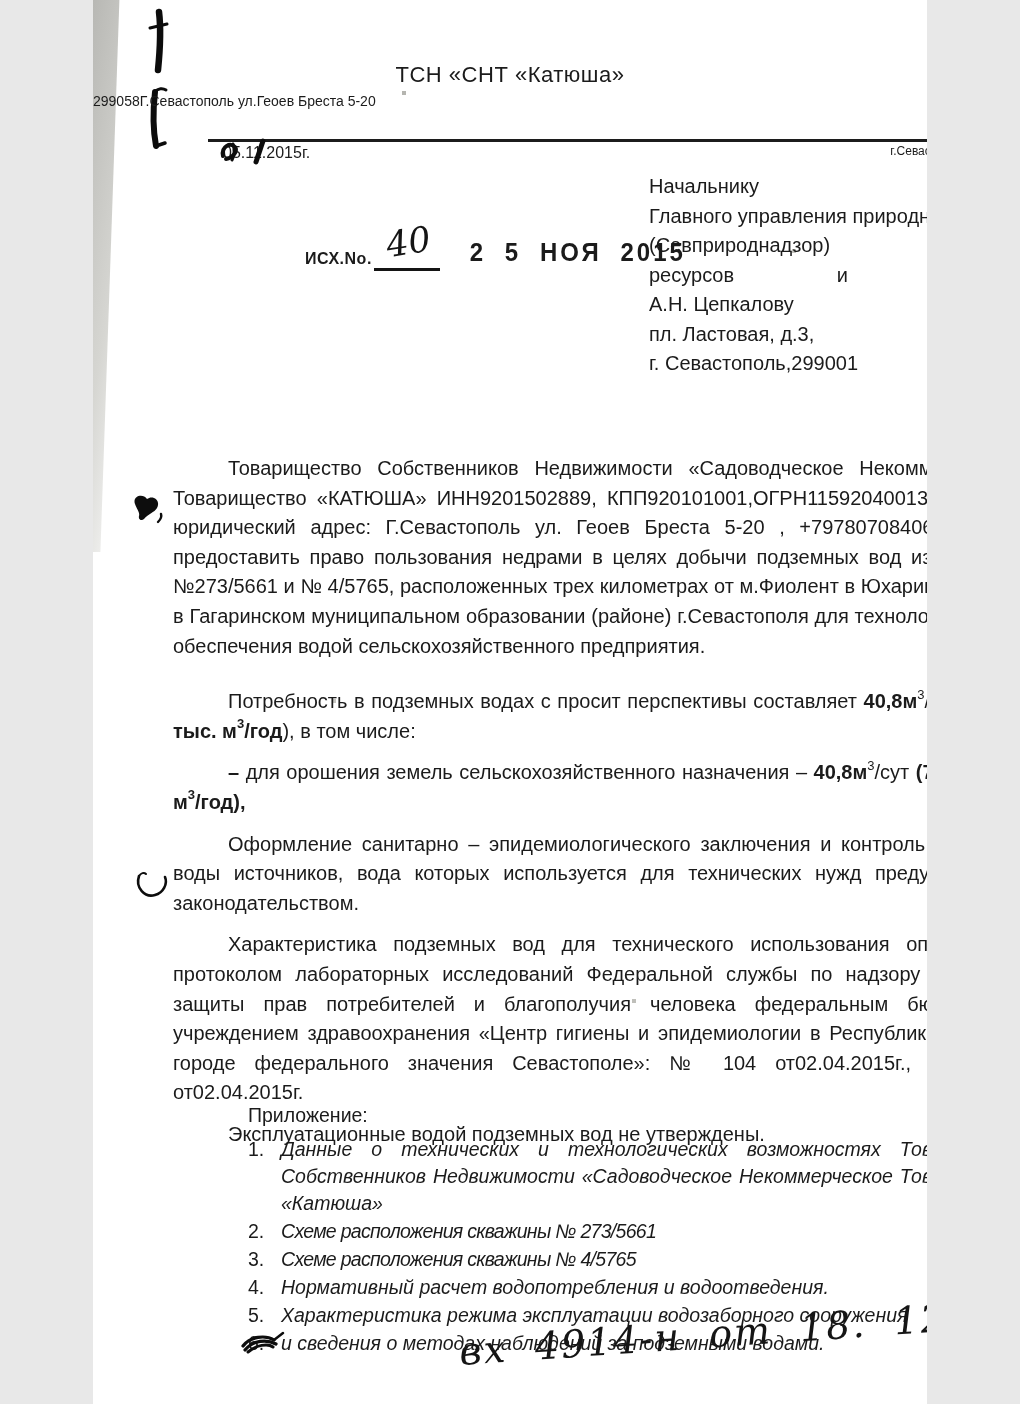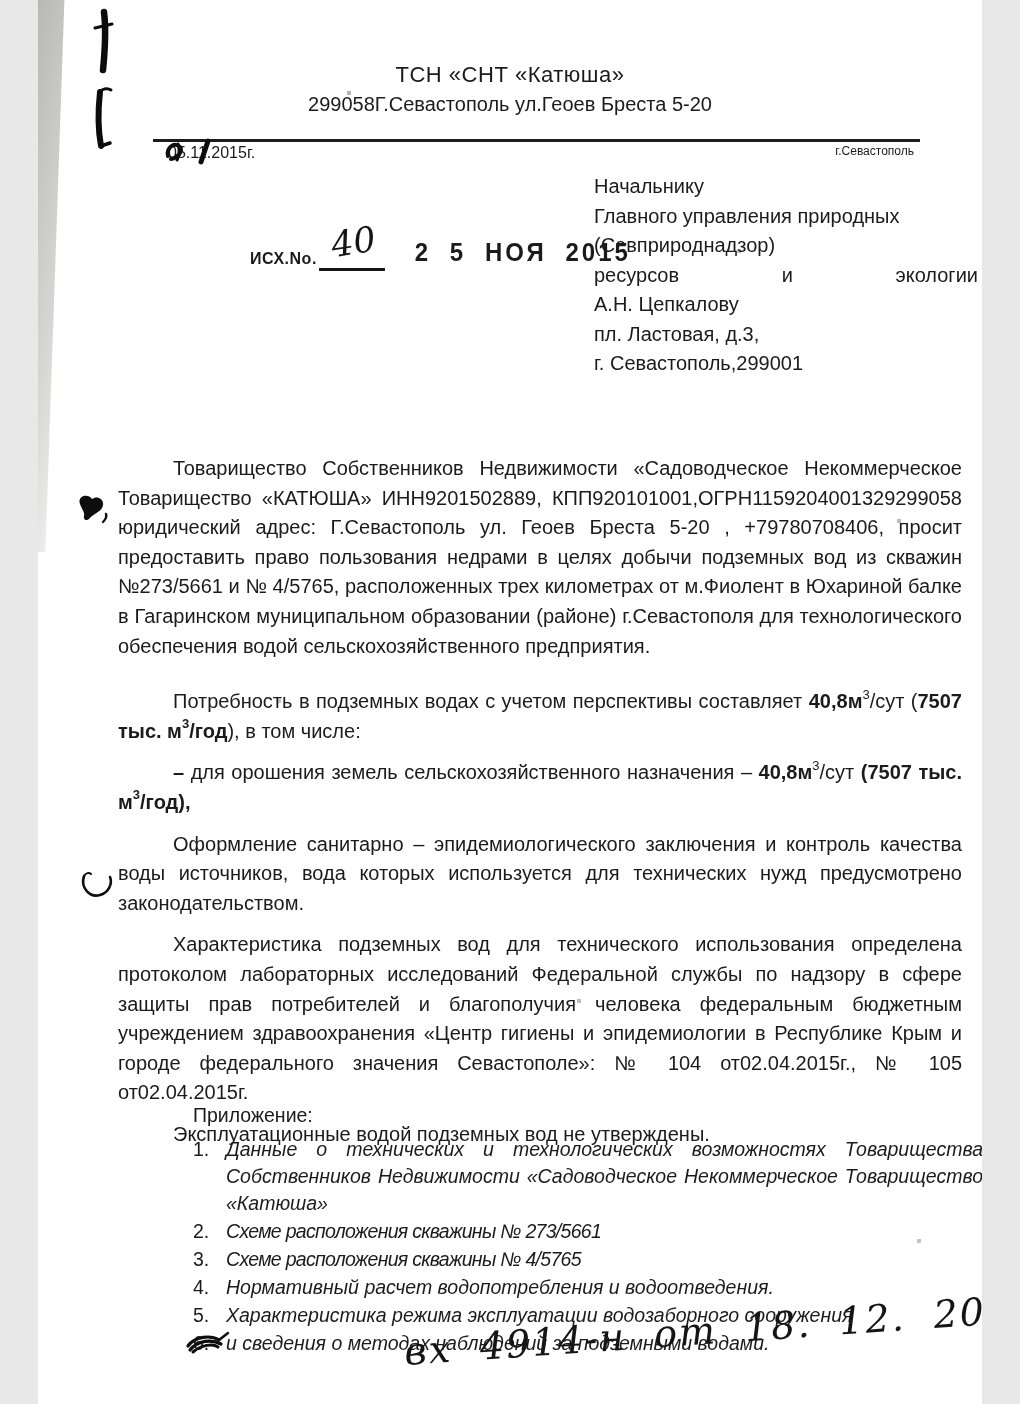--- a/index.html
+++ b/index.html
@@ -1,33 +1,33 @@
 <!DOCTYPE html>
 <html lang="ru"><head>
 <meta charset="utf-8">
 <style>
   html,body{margin:0;padding:0;background:#e8e8e8;}
   .page{
-    position:relative;width:944px;height:1404px;background:#ffffff;
+    position:relative;width:834px;height:1404px;background:#ffffff;
     font-family:"Liberation Sans",sans-serif;color:#1b1b1b;overflow:hidden;
     margin:0 auto;
   }
   
   .edge-shadow{
     position:absolute;left:-4px;top:0;width:38px;height:552px;
     background:linear-gradient(100deg,#b6b6b2 0%,#d6d6d2 55%,rgba(255,255,255,0) 100%);
     clip-path:polygon(0 0,80% 0,30% 100%,0 100%);
   }
   .specks{position:absolute;left:0;top:0;width:2px;height:2px;background:transparent;
     box-shadow:310px 92px 0 1px #b5b5b0, 700px 250px 0 1px #c2c2bd, 860px 520px 0 1px #bdbdb8,
                240px 700px 0 1px #c6c6c1, 540px 1000px 0 1px #bfbfba, 880px 1240px 0 1px #c4c4bf;}
   svg.mark{position:absolute;}
   
   .org-name{position:absolute;left:0;right:0;top:62px;text-align:center;font-size:22px;letter-spacing:.5px;}
-  .org-address{position:absolute;left:0;right:0;top:93px;text-align:center;font-size:20px;}
+  .org-address{position:absolute;left:0;right:0;top:93px;font-size:14px;}
   .rule{position:absolute;left:115px;top:139px;width:767px;height:2.5px;background:#1c1c1c;}
   .doc-date{position:absolute;left:130px;top:144px;font-size:16px;}
   .doc-city{position:absolute;left:756px;top:144px;width:120px;text-align:right;font-size:12px;}
   
   .outgoing{position:absolute;left:212px;top:232px;display:flex;align-items:flex-end;}
   .out-label{font-size:16px;font-weight:bold;letter-spacing:.5px;padding-bottom:3px;}
   .out-num-wrap{position:relative;display:inline-block;width:66px;height:36px;border-bottom:3px solid #141414;margin-left:2px;}
   .out-num{position:absolute;left:12px;top:-10px;font-family:"DejaVu Serif",serif;font-style:italic;
     font-size:35px;transform:rotate(-9deg);color:#141414;}
   .stamp{margin-left:30px;font-weight:bold;font-size:24px;letter-spacing:3px;word-spacing:9px;
@@ -106,21 +106,21 @@
   </svg>
 
   <svg class="mark" style="left:40px;top:868px;" width="40" height="36" viewBox="0 0 40 36">
     <path d="M6 8 C2 20 12 30 22 27 C30 25 35 16 32 9" stroke="#0d0d0d" stroke-width="2.6" fill="none" stroke-linecap="round"></path>
     <path d="M6 8 C8 5 11 4 13 6" stroke="#0d0d0d" stroke-width="2" fill="none" stroke-linecap="round"></path>
   </svg>
 
   <div class="body">
     <p class="para">Товарищество Собственников Недвижимости «Садоводческое Некоммерческое Товарищество «КАТЮША» ИНН9201502889, КПП920101001,ОГРН1159204001329299058 юридический адрес: Г.Севастополь ул. Геоев Бреста 5-20 , +79780708406, просит предоставить право пользования недрами в целях добычи подземных вод из скважин №273/5661 и № 4/5765, расположенных трех километрах от м.Фиолент в Юхариной балке в Гагаринском муниципальном образовании (районе) г.Севастополя для технологического обеспечения водой сельскохозяйственного предприятия.</p>
 
-    <p class="para gap"><span>Потребность в подземных водах с учетом перспективы составляет </span><b>40,8м</b><sup>3</sup><span>/сут (</span><b>7507 тыс. м</b><sup class="bsup">3</sup><b>/год</b><span>), в том числе:</span></p>
+    <p class="para gap"><span>Потребность в подземных водах с просит перспективы составляет </span><b>40,8м</b><sup>3</sup><span>/сут (</span><b>7507 тыс. м</b><sup class="bsup">3</sup><b>/год</b><span>), в том числе:</span></p>
 
     <p class="para"><b>– </b><span>для орошения земель сельскохозяйственного назначения – </span><b>40,8м</b><sup>3</sup><span>/сут </span><b>(7507 тыс. м</b><sup class="bsup">3</sup><b>/год),</b></p>
 
     <p class="para">Оформление санитарно – эпидемиологического заключения и контроль качества воды источников, вода которых используется для технических нужд предусмотрено законодательством.</p>
     <p class="para">Характеристика подземных вод для технического использования определена протоколом лабораторных исследований Федеральной службы по надзору в сфере защиты прав потребителей и благополучия человека федеральным бюджетным учреждением здравоохранения «Центр гигиены и эпидемиологии в Республике Крым и городе федерального значения Севастополе»: № 104 от02.04.2015г., № 105 от02.04.2015г.</p>
     <p class="para">Эксплуатационные водой подземных вод не утверждены.</p>
   </div>
 
   <div class="attachments">
     <div class="att-title">Приложение:</div>

